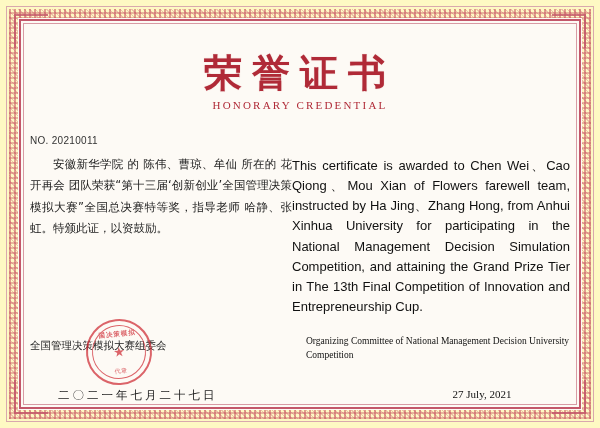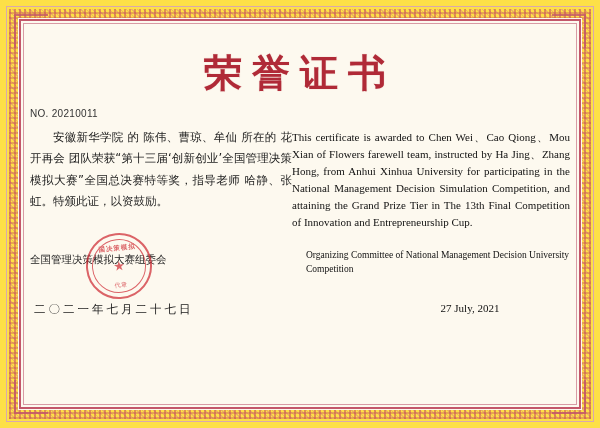--- a/index.html
+++ b/index.html
@@ -10,21 +10,21 @@
     width: 600px;
     height: 428px;
     background: #ffffff;
     font-family: "Liberation Serif", serif;
     overflow: hidden;
   }
   .certificate {
     position: relative;
     width: 600px;
     height: 428px;
-    background: #fde047;
+    background: #fef9c3;
     box-sizing: border-box;
     overflow: hidden;
   }
   
   .border-outer {
     position: absolute;
     left: 6px; top: 6px; right: 6px; bottom: 6px;
     border: 1px solid #d9a8ae;
     box-sizing: border-box;
   }
@@ -95,21 +95,21 @@
     line-height: 1;
   }
   .title-en {
     margin-top: 7px;
     font-size: 11px;
     letter-spacing: 2.2px;
     color: #b02a37;
     font-family: "Liberation Serif", serif;
   }
   .serial {
-    margin-top: 16px;
+    margin-top: 24px;
     font-size: 10px;
     color: #333333;
     font-family: "Liberation Sans", sans-serif;
     letter-spacing: 0.3px;
   }
 
   
   .body-cols {
     display: flex;
     margin-top: 8px;
@@ -118,25 +118,25 @@
     width: 262px;
     font-size: 11.5px;
     line-height: 1.85;
     color: #1b1b1b;
     text-align: justify;
     font-family: "DejaVu Sans", sans-serif;
   }
   .col-cn .indent { text-indent: 2em; }
   .col-en {
     flex: 1;
-    font-size: 11px;
+    font-size: 13px;
     line-height: 1.55;
     color: #111111;
     text-align: justify;
-    font-family: Liberation Serif, serif;
+    font-family: Liberation Sans, sans-serif;
     padding-top: 2px;
   }
 
   
   .sign-cols {
     display: flex;
     margin-top: 18px;
     gap: 14px;
   }
   .sign-cn {
@@ -200,20 +200,21 @@
     letter-spacing: 0.5px;
     font-family: "DejaVu Sans", sans-serif;
   }
 
   
   .date-cols {
     display: flex;
     margin-top: 16px;
     gap: 14px;
     align-items: flex-start;
+    margin-left: 24px;
   }
   .date-cn {
     width: 262px;
     font-size: 11.5px;
     letter-spacing: 3px;
     color: #1b1b1b;
     font-family: "DejaVu Sans", sans-serif;
     padding-left: 4px;
   }
   .date-en {
@@ -236,20 +237,21 @@
   <div class="border-inner-2"></div>
   <div class="corner tl"></div>
   <div class="corner tr"></div>
   <div class="corner bl"></div>
   <div class="corner br"></div>
 
   <div class="content">
 
     <div class="title-block">
       <div class="title-cn">荣誉证书</div>
+      <div class="title-en">HONORARY CREDENTIAL</div>
     </div>
 
     <div class="serial">NO. 20210011</div>
 
     <div class="body-cols">
       <div class="col-cn">
         <div class="indent">安徽新华学院 的 陈伟、曹琼、牟仙 所在的 花开再会 团队荣获“第十三届‘创新创业’全国管理决策模拟大赛”全国总决赛特等奖，指导老师 哈静、张虹。特颁此证，以资鼓励。</div>
       </div>
       <div class="col-en">This certificate is awarded to Chen Wei、Cao Qiong、Mou Xian of Flowers farewell team, instructed by Ha Jing、Zhang Hong, from Anhui Xinhua University for participating in the National Management Decision Simulation Competition, and attaining the Grand Prize Tier in The 13th Final Competition of Innovation and Entrepreneurship Cup.</div>
     </div>

